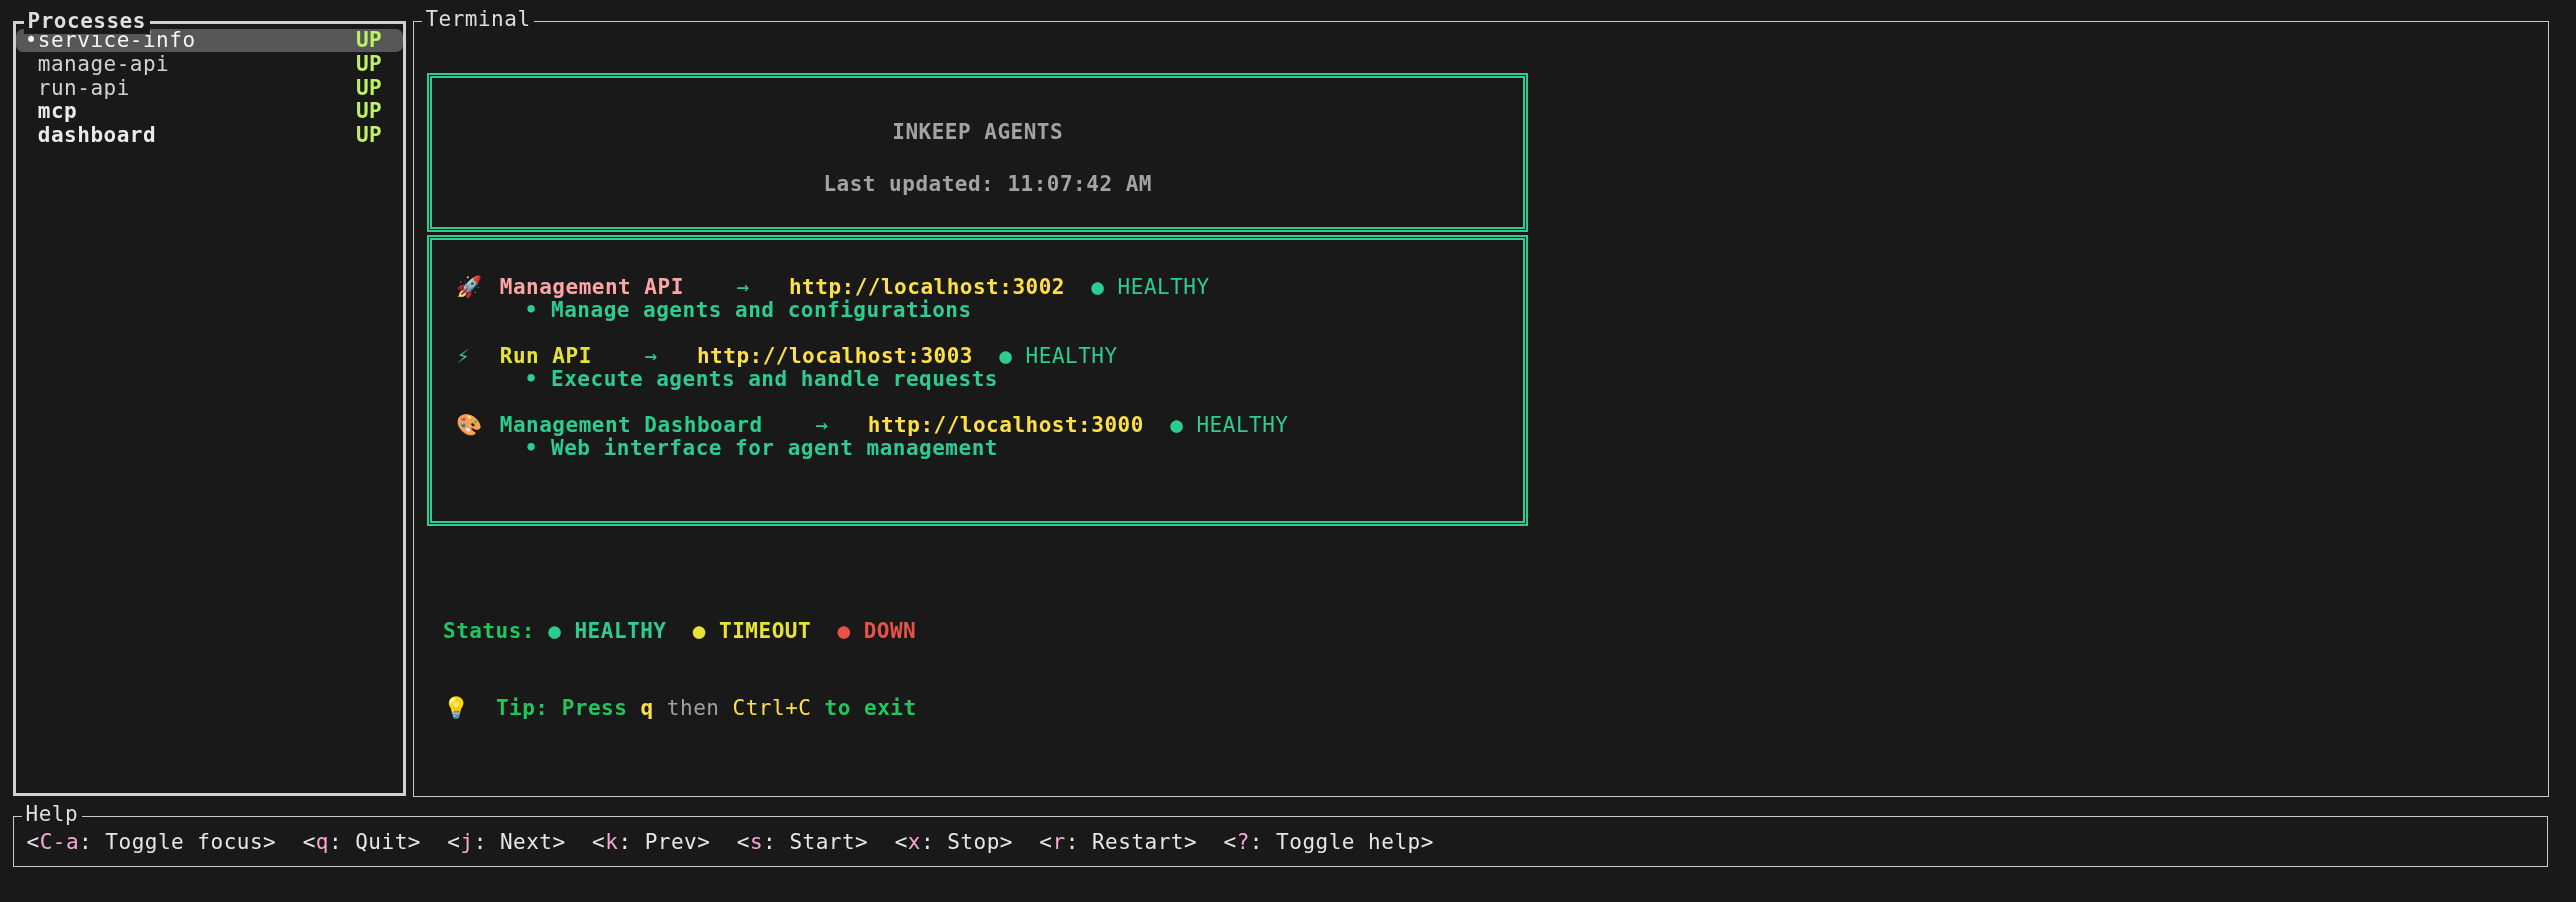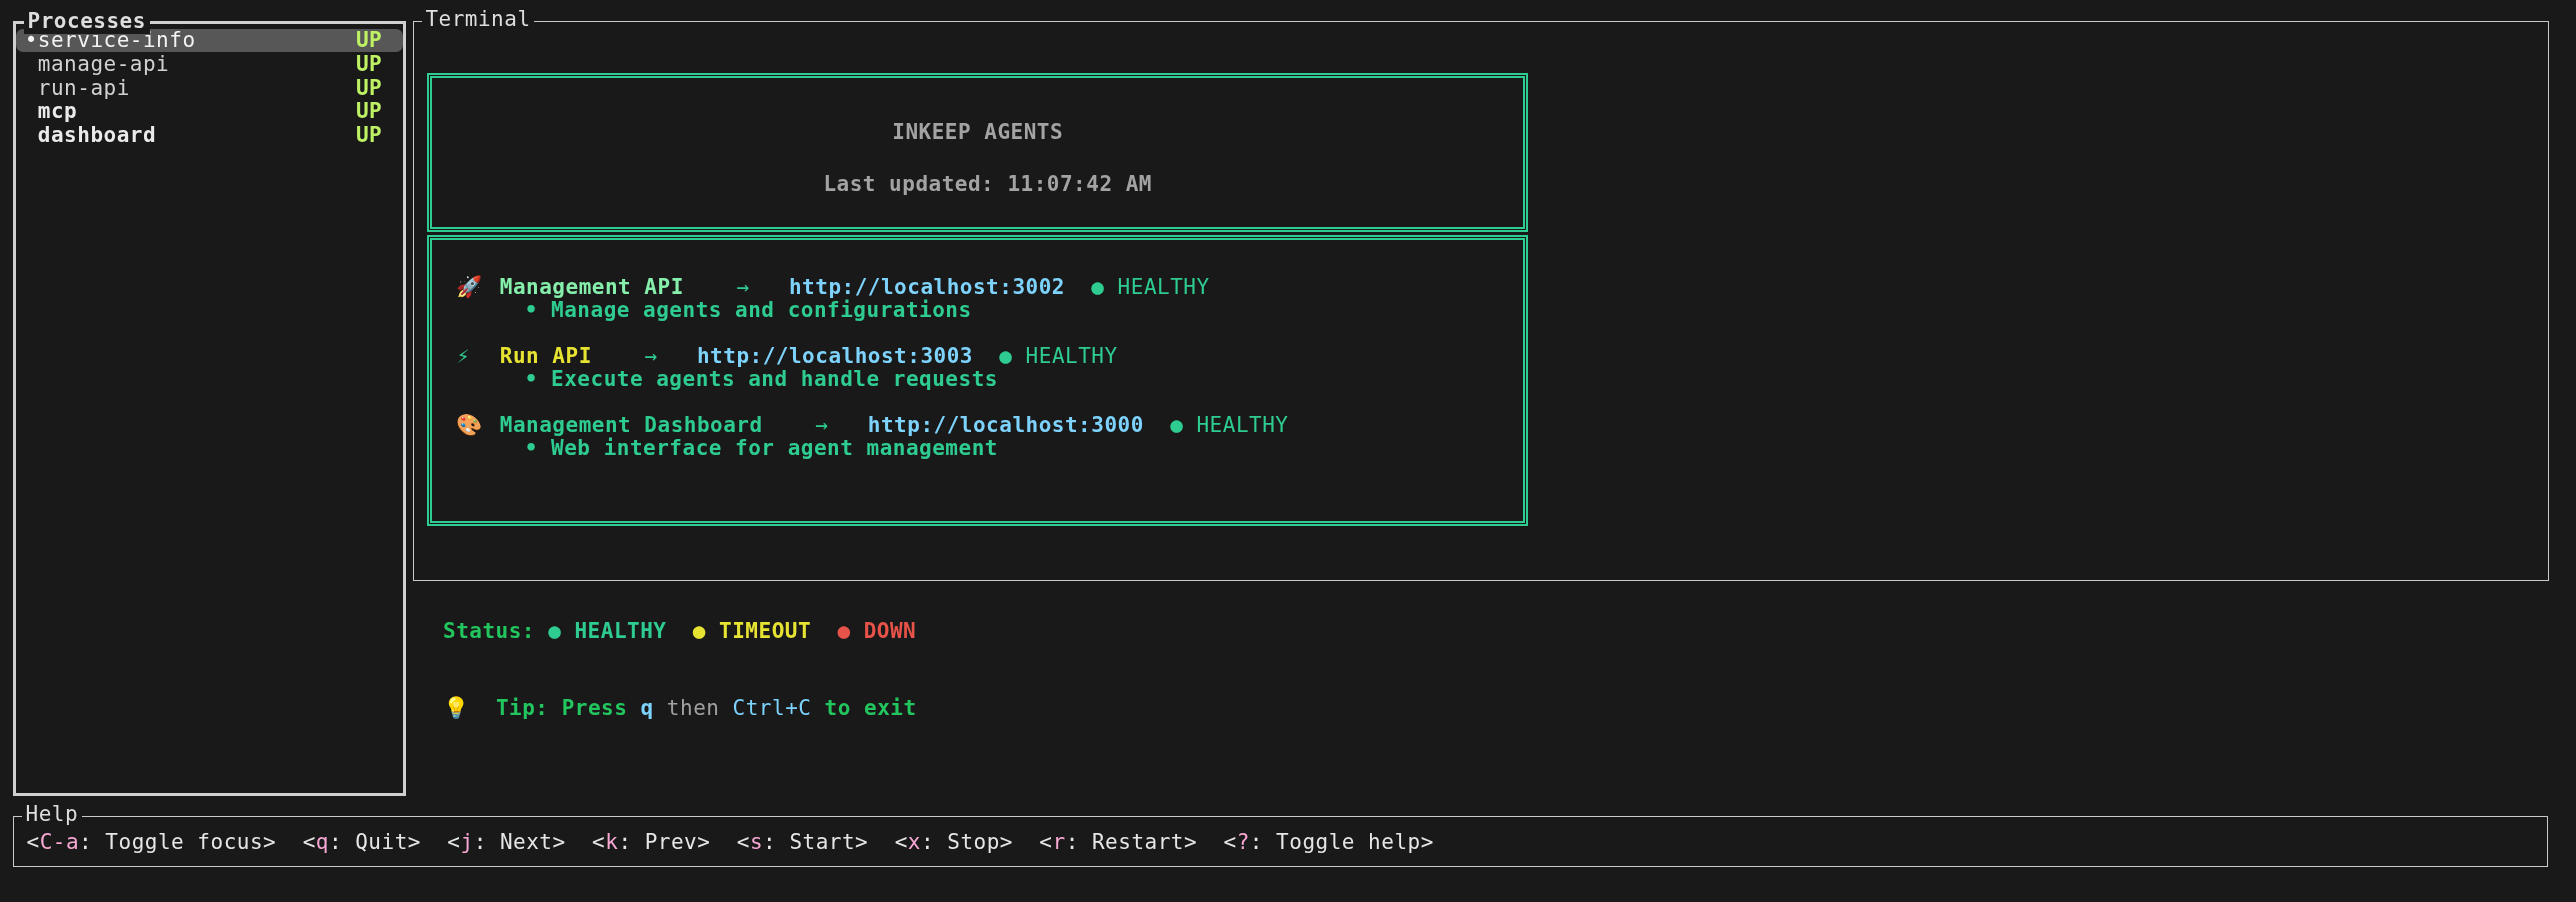--- a/index.html
+++ b/index.html
@@ -19,36 +19,36 @@
   .proc-row{
     height:23.6px;display:flex;align-items:center;justify-content:space-between;
     padding:0 21px 0 8.5px;white-space:pre;border-radius:7px;
   }
   .proc-row.selected{background:#575757;}
   .proc-name{color:#d2d2d2;}
   .proc-row.selected .proc-name{color:#f2f2f2;}
   .proc-name.bold{color:#eaeaea;}
   .proc-status{font-weight:bold;color:#bef264;}
   
-  #terminal{left:413px;top:21px;width:2136px;height:560px;border:1.9px solid #c9c9c9;}
+  #terminal{left:413px;top:21px;width:2136px;height:776px;border:1.9px solid #c9c9c9;}
   .greenbox{position:absolute;box-sizing:border-box;border:5.7px double #2ecc90;}
   #header-box{left:13.2px;top:51px;width:1101px;height:159px;text-align:center;color:#a3a3a3;}
   #header-box .box-title{margin-top:42px;font-weight:bold;}
   #header-box .box-sub{margin-top:28px;font-weight:bold;margin-left:20px;}
   #services-box{left:13.2px;top:213px;width:1101px;height:291px;}
   #services-box .inner{padding:36px 0 0 24.6px;}
   .svc{margin-bottom:23px;}
   .svc-line,.svc-desc{white-space:pre;line-height:23px;}
   .svc-icon{display:inline-block;width:43px;}
   .svc-desc{padding-left:68px;color:#2ecc90;font-weight:bold;}
   .c-green{color:#2ecc90;}
   .c-yellow{color:#e6e332;}
   .c-red{color:#e85349;}
-  .c-blue{color:#86efac;}
-  .c-cyan{color:#7dd3fc;margin-top:24px;}
+  .c-blue{color:#fca5a5;}
+  .c-cyan{color:#fde047;margin-top:24px;}
   .c-white{color:#22c55e;}
   .c-gray{color:#a0a0a0;}
   #status-area{position:absolute;left:29px;top:546px;white-space:pre;line-height:25.5px;}
   #status-line,#tip-line{height:25.5px;}
   
   #help{left:13.2px;top:816px;width:2535px;height:51px;border:1.9px solid #c9c9c9;display:flex;align-items:center;}
   #help-items{padding-left:12.3px;white-space:pre;color:#e6e6e6;}
   .help-item{margin-right:26.4px;}
   .help-key{color:#f9a8d4;}
 </style>

